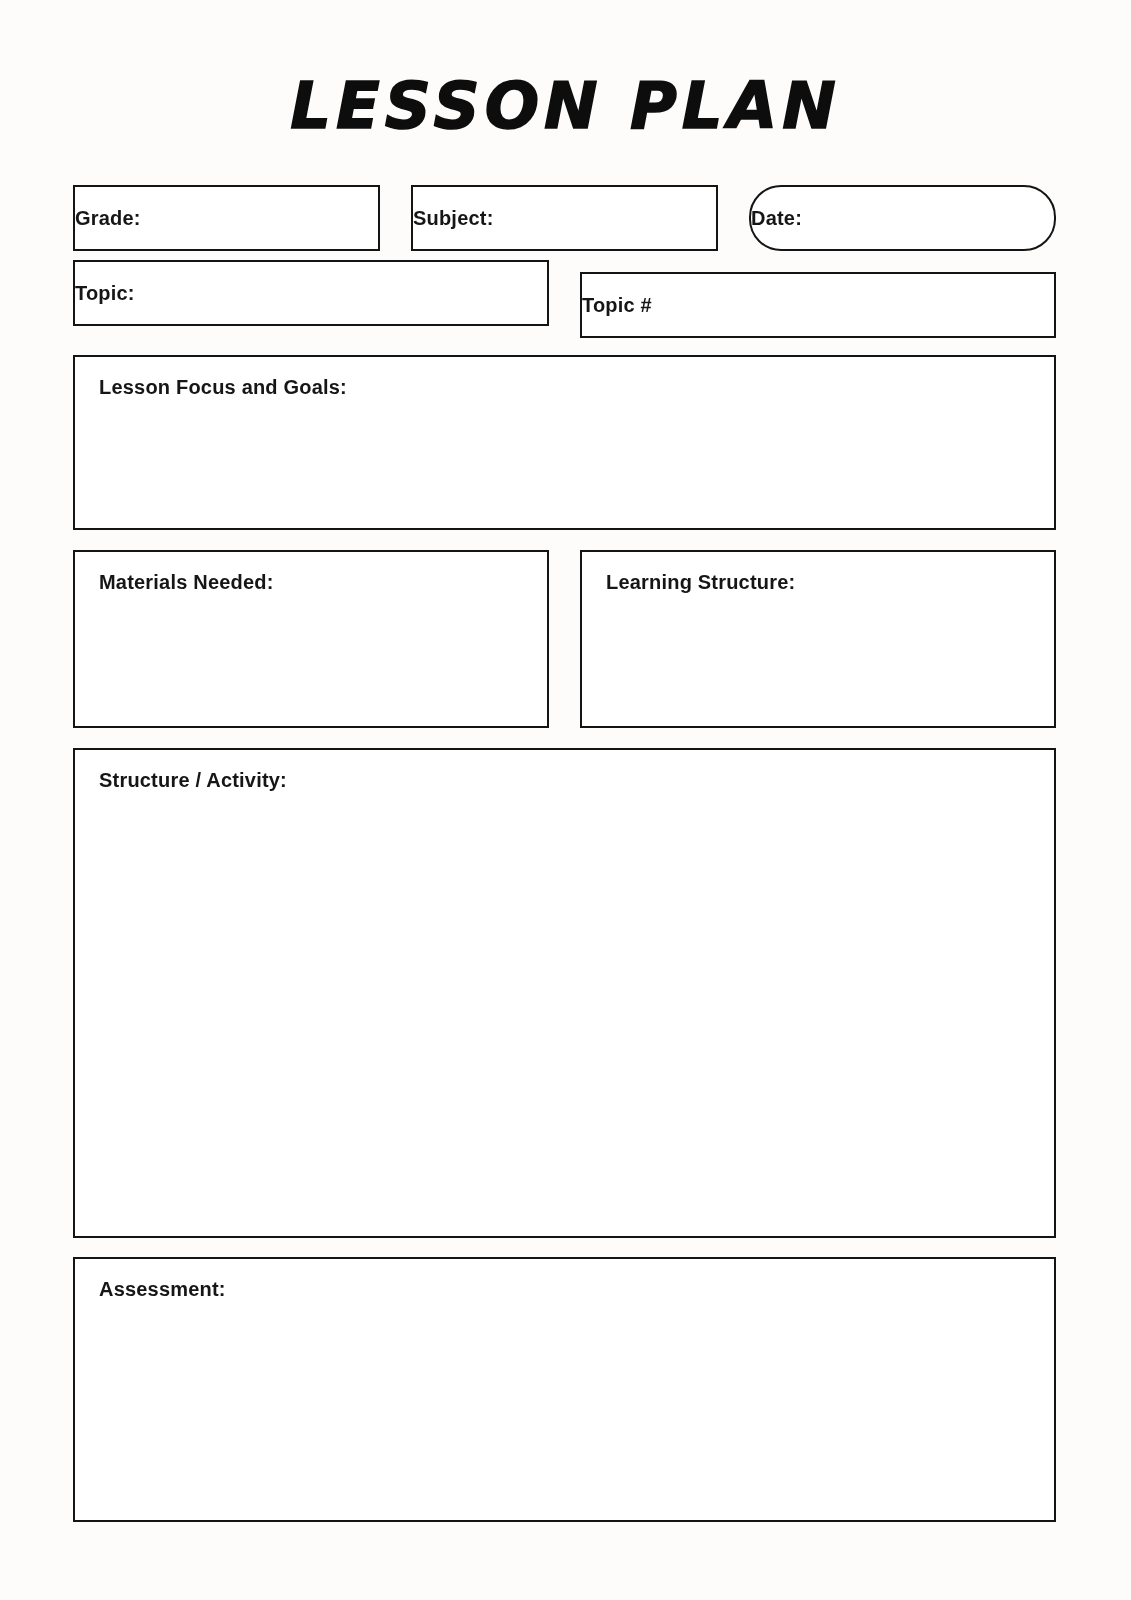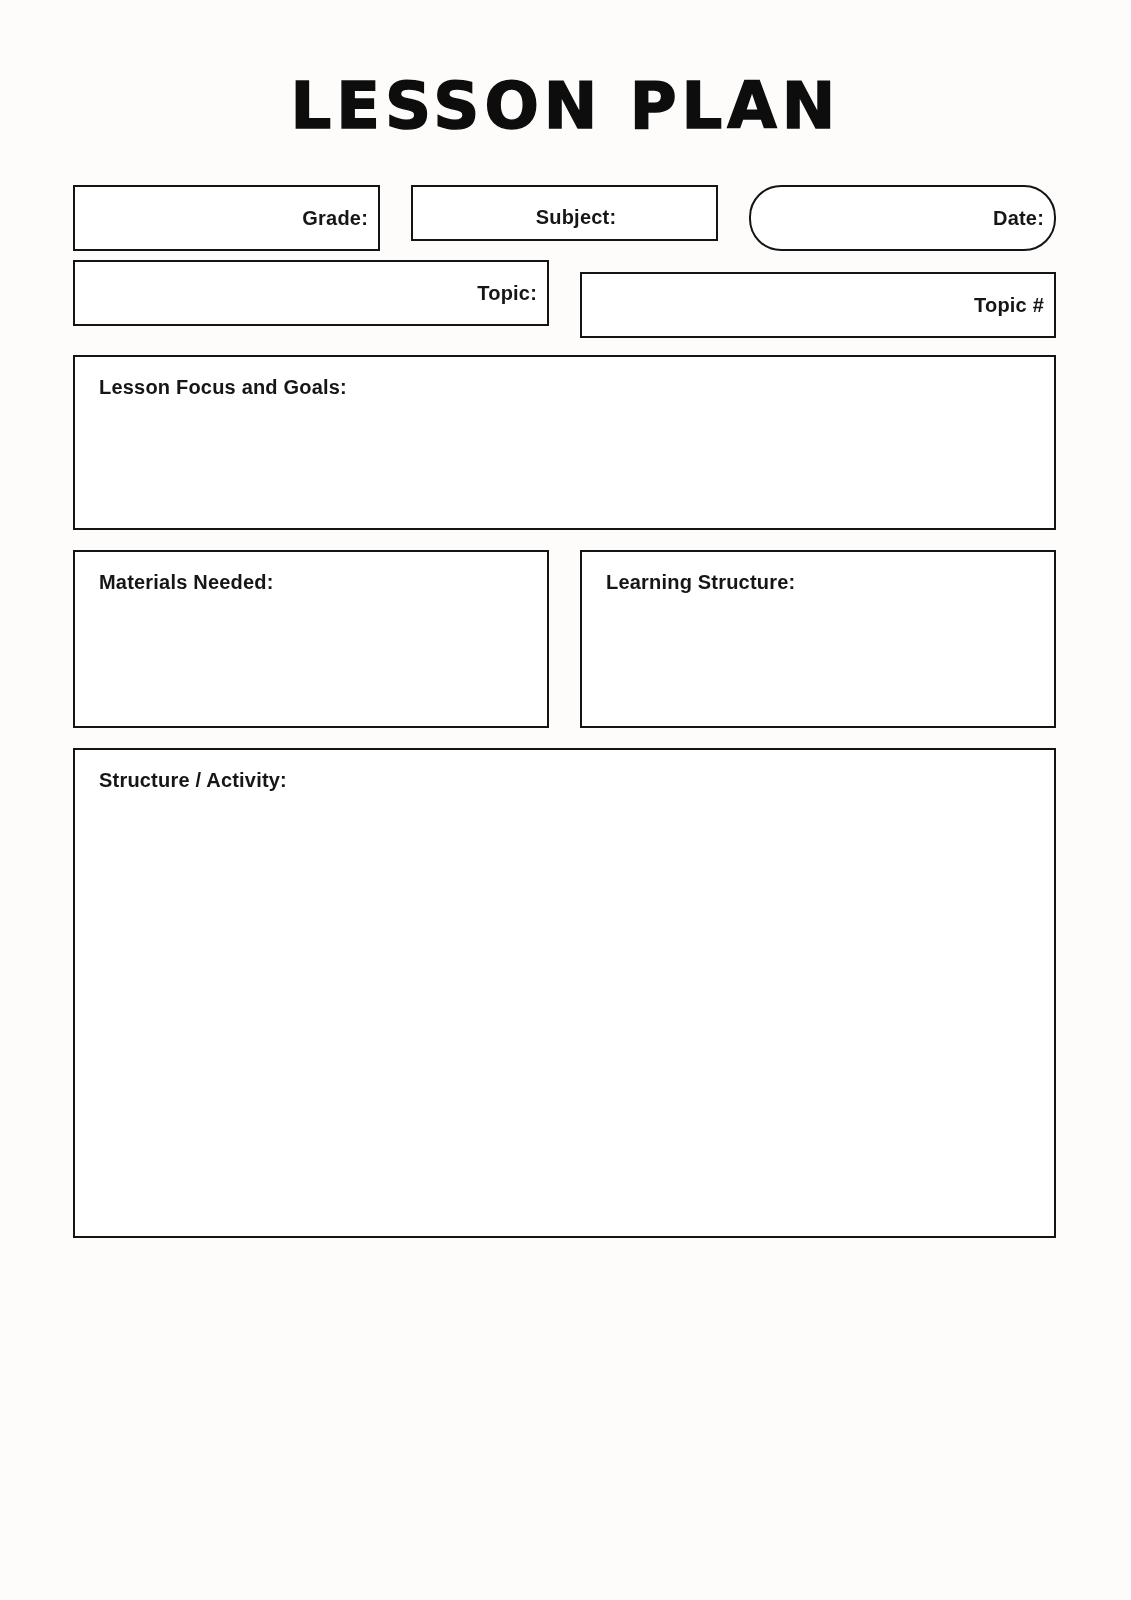--- a/index.html
+++ b/index.html
@@ -24,53 +24,52 @@
     top: 74px;
     left: 0;
     width: 100%;
     text-align: center;
     font-family: "DejaVu Sans", sans-serif;
     font-weight: 900;
     font-size: 64px;
     line-height: 1;
     letter-spacing: 5px;
     color: var(--title-color);
+    font-style: italic;
     -webkit-text-stroke: 1.5px var(--title-color);
   }
   .fbox {
     position: absolute;
     background: var(--box-background);
     border: 2.5px solid var(--border-color);
   }
   .fbox .lbl {
     font-weight: 700;
     font-size: 20px;
     color: var(--text-color);
     letter-spacing: 0.2px;
     white-space: nowrap;
   }
   .fbox.small {
     display: flex;
     align-items: center;
-    padding-left: 23px;
-    justify-content: flex-end;
   }
   .fbox.large {
     padding: 19px 24px 0 24px;
   }
   .val {
     font-size: 20px;
     color: var(--text-color);
     min-width: 10px;
     min-height: 10px;
     display: inline-block;
   }
   
   .f-grade      { left: 73px;  top: 185px;  width: 307px; height: 66px;  }
-  .f-subject    { left: 411px; top: 185px;  width: 307px; height: 56px; flex-direction: column;  }
+  .f-subject    { left: 411px; top: 185px;  width: 307px; height: 66px;  }
   .f-date       { left: 749px; top: 185px;  width: 307px; height: 66px; border-radius: 32px;  }
   .f-topic      { left: 73px;  top: 260px;  width: 476px; height: 66px;  }
   .f-lesson-num { left: 580px; top: 272px;  width: 476px; height: 66px;  }
   .f-focus      { left: 73px;  top: 355px;  width: 983px; height: 175px; }
   .f-materials  { left: 73px;  top: 550px;  width: 476px; height: 178px; }
   .f-objectives { left: 580px; top: 550px;  width: 476px; height: 178px; }
   .f-structure  { left: 73px;  top: 748px;  width: 983px; height: 490px; }
   .f-assessment { left: 73px;  top: 1257px; width: 983px; height: 265px; }
 </style>
 </head>
@@ -114,14 +113,18 @@
   <div class="fbox large f-objectives">
     <span class="lbl">Learning Structure:</span>
     <div class="val"></div>
   </div>
 
   <div class="fbox large f-structure">
     <span class="lbl">Structure / Activity:</span>
     <div class="val"></div>
   </div>
 
+  <div class="fbox large f-assessment">
+    <span class="lbl">Assessment:</span>
+    <div class="val"></div>
+  </div>
 
 </div>
 
 </body></html>

